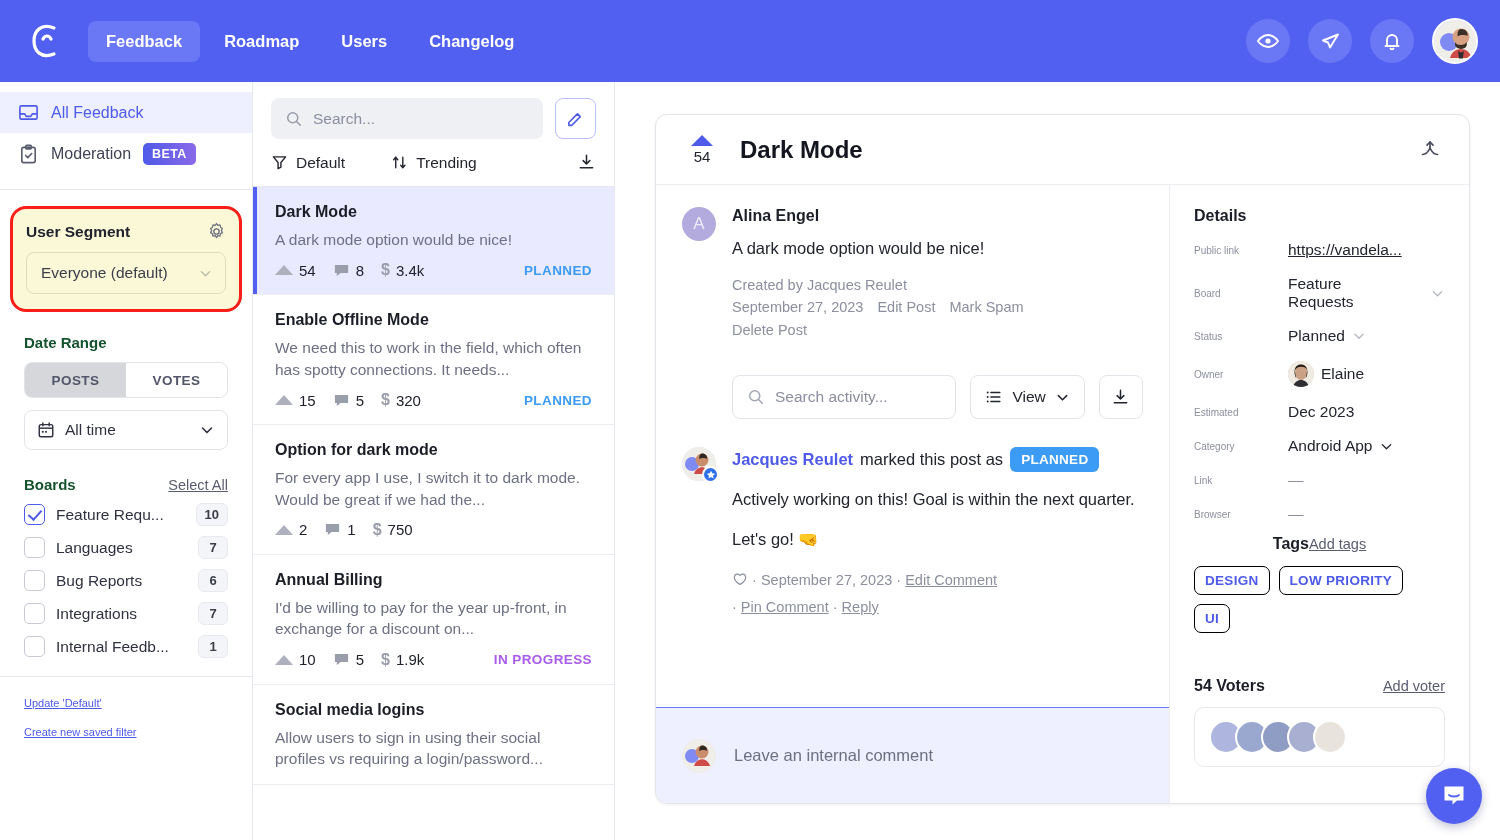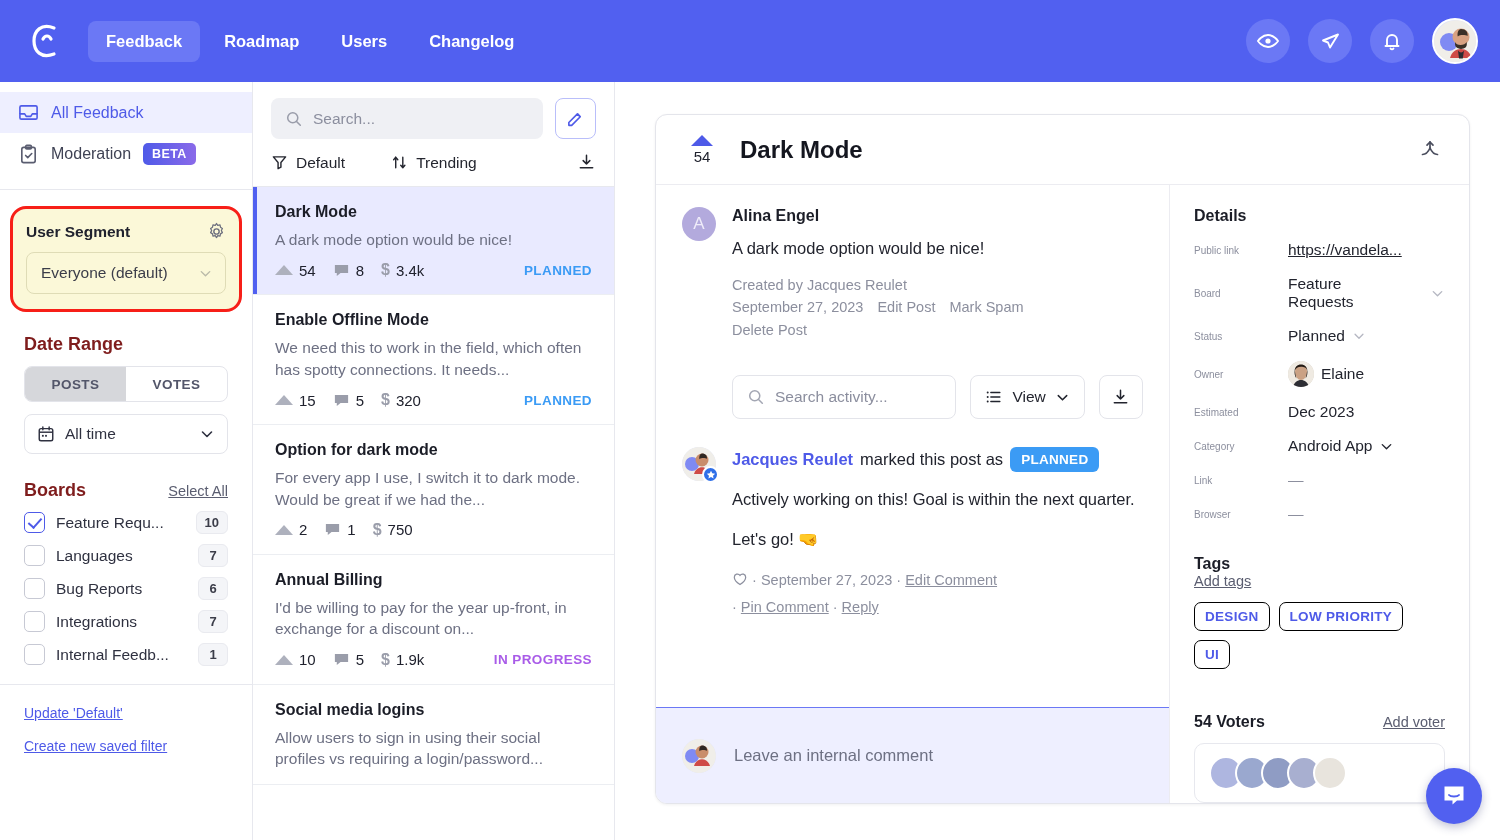--- a/index.html
+++ b/index.html
@@ -66,21 +66,21 @@
   .seg-select {
     margin-top: 11px; background: #fbf8d8; border: 1px solid #dfdcb6; border-radius: 8px;
     height: 42px; display: flex; align-items: center; justify-content: space-between;
     padding: 0 12px 0 14px; font-size: 15.5px; color: #3b3d49; cursor: pointer;
   }
   .redring {
     position: absolute; left: 0; top: 0; right: 0; bottom: 0;
     border: 3.5px solid #f71f18; border-radius: 16px; pointer-events: none;
   }
 
-  .sec-title { font-size: 18px; font-weight: bold; color: #7f1d1d; }
+  .sec-title { font-size: 15px; font-weight: bold; color: #14532d; }
   .date-sec { padding: 22px 24px 0 24px; }
   .toggle {
     display: flex; margin-top: 11px; border: 1px solid #e3e4ea; border-radius: 8px;
     overflow: hidden; height: 36px; background:#fff;
   }
   .toggle div {
     flex: 1; display: flex; align-items: center; justify-content: center;
     font-size: 13.5px; font-weight: bold; letter-spacing: .4px; color: #53566a; cursor: pointer;
   }
   .toggle div.on { background: #d6d7db; }
@@ -106,21 +106,21 @@
   }
   .board-name {
     font-size: 15.5px; color: #2f3140; flex: 1; white-space: nowrap;
     overflow: hidden; text-overflow: ellipsis;
   }
   .cnt {
     font-size: 13px; font-weight: bold; color: #3b3d49; background: #f4f5f8;
     border: 1px solid #e9eaef; border-radius: 6px; padding: 3px 8px; min-width: 30px; text-align: center;
   }
   .links-sec { padding: 20px 24px 0 24px; border-top: 1px solid #e7e8ee; margin-top: 18px; }
-  .flink { display: block; font-size: 14px; color: #4e5ae8; text-decoration: underline; margin-bottom: 17px; cursor: pointer; }
+  .flink { display: block; font-size: 11px; color: #4e5ae8; text-decoration: underline; margin-bottom: 17px; cursor: pointer; }
 
   
   .postcol {
     width: 362px; flex: 0 0 362px; border-right: 1px solid #e7e8ee;
     display: flex; flex-direction: column; background: #fff; overflow: hidden;
   }
   .searchbar { display: flex; align-items: center; gap: 12px; padding: 16px 18px 10px 18px; }
   .sinput {
     flex: 1; height: 41px; background: #eff0f4; border-radius: 8px; display: flex;
     align-items: center; gap: 10px; padding: 0 14px; cursor: text;
@@ -232,21 +232,21 @@
   }
   .dettitle { font-size: 16px; font-weight: bold; color: #1b1d27; }
   .detrow { display: flex; align-items: center; margin-top: 16px; }
   .detrow.tall { align-items: center; }
   .dk { width: 94px; flex: 0 0 94px; font-size: 10px; color: #8c8f9e; }
   .dv { font-size: 15.5px; color: #22242e; display: flex; align-items: center; gap: 7px; flex: 1; min-width: 0; }
   .dv a { color: #22242e; text-decoration: underline; cursor: pointer; white-space: nowrap; overflow: hidden; text-overflow: ellipsis; }
   .dv .chev { margin-left: auto; }
   .ownerpic { width: 26px; height: 26px; border-radius: 50%; overflow: hidden; background: #ded9cf; position: relative; }
 
-  .tagshead { display: flex; align-items: baseline; justify-content: center; margin-top: 32px; flex-direction: column; }
+  .tagshead { display: flex; align-items: baseline; justify-content: center; margin-top: 12px; }
   .addlink { font-size: 14.5px; color: #5a5d70; text-decoration: underline; cursor: pointer; }
   .tagrow { display: flex; gap: 9px; margin-top: 13px; flex-wrap: wrap; }
   .tag {
     border: 1px solid #000000; border-radius: 7px; color: #4e5ae8; font-size: 13.5px;
     font-weight: bold; padding: 6px 10px; letter-spacing: .3px; cursor: pointer;
   }
   .votershead { display: flex; align-items: baseline; justify-content: space-between; margin-top: 44px; }
   .votersbox {
     margin-top: 12px; border: 1px solid #e7e8ee; border-radius: 10px; height: 60px;
     padding: 12px 14px; display: flex; align-items: flex-start;

